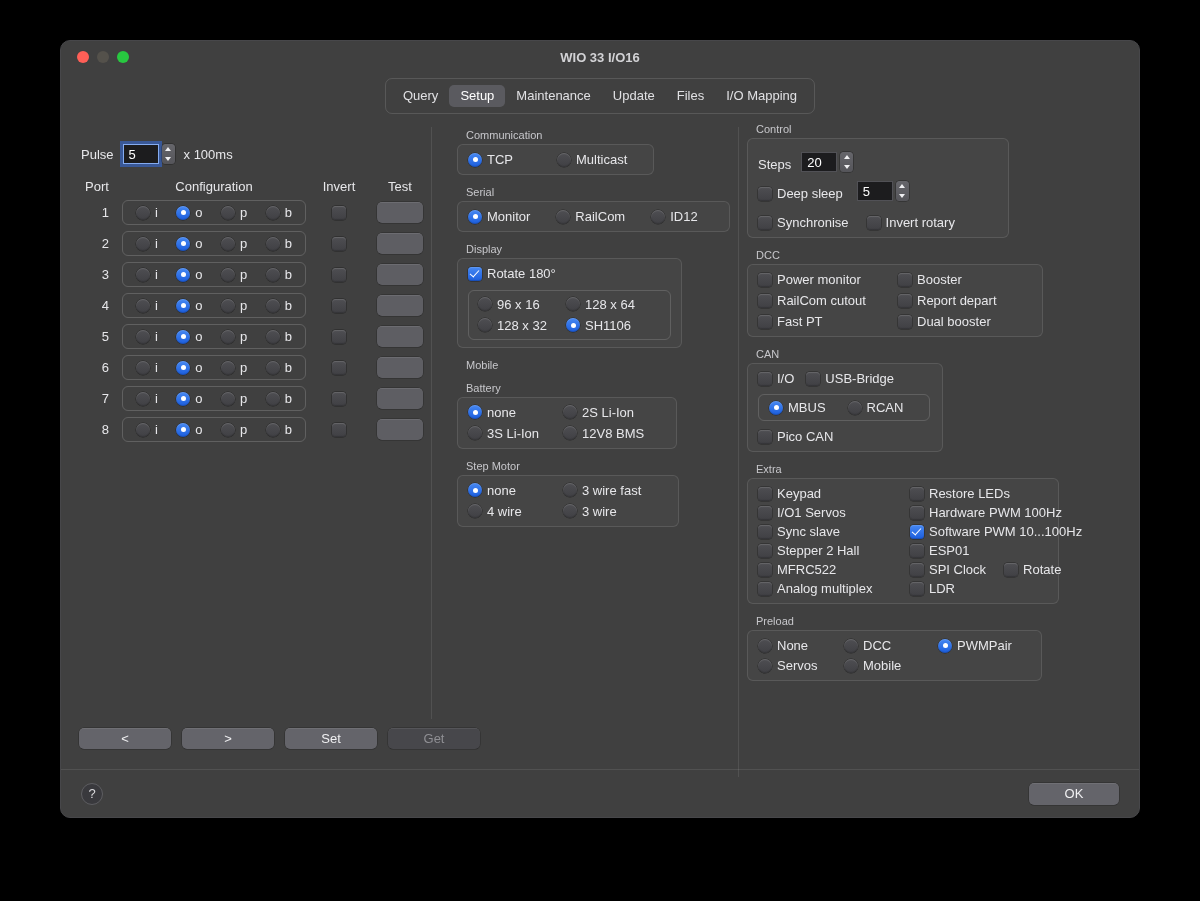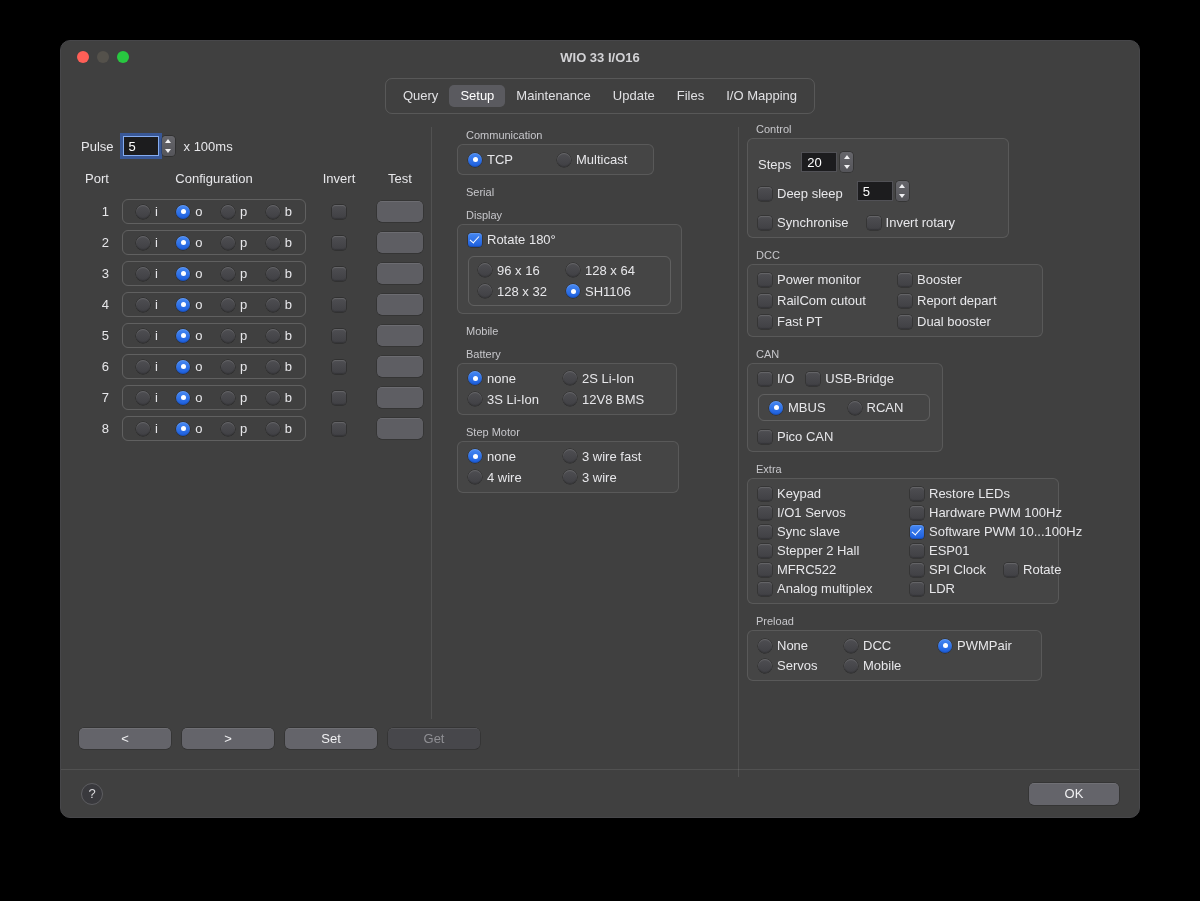--- a/index.html
+++ b/index.html
@@ -28,33 +28,33 @@
   
   .main{flex:1;display:flex;min-height:0;position:relative;}
   .vsep{position:absolute;width:1px;background:rgba(255,255,255,.09);top:4px;}
   .vsep1{left:370px;height:592px;}
   .vsep2{left:677px;height:650px;}
   .col-left{flex:none;width:370px;padding:12px 0 20px 18px;display:flex;flex-direction:column;overflow:visible;}
   .col-mid{flex:none;width:307px;padding:6px 0 0 26px;}
   .col-right{flex:1;padding:0 13px 0 9px;}
 
   
-  .pulse-row{display:flex;align-items:center;height:22px;margin:0 0 14px 2px;gap:9px;}
+  .pulse-row{display:flex;align-items:center;height:22px;margin:8px 0 14px 2px;gap:9px;}
   .spin{display:inline-flex;align-items:center;}
   .spin-field{width:36px;height:20px;background:#1c1c1e;border:1px solid #515156;color:#fff;
     display:inline-flex;align-items:center;padding:0 5px;font-size:13px;}
   .spin.focused .spin-field{border-color:#84abf0;box-shadow:0 0 0 3px rgba(51,108,222,.55);}
   .stepper{width:13px;height:20px;margin-left:3px;background:linear-gradient(#66666b,#55555a);
     border-radius:3.5px;display:inline-flex;flex-direction:column;overflow:hidden;box-shadow:0 0 0 .5px rgba(0,0,0,.45);}
   .st-up,.st-down{flex:1;display:flex;align-items:center;justify-content:center;}
   .st-up::after{content:"";border-left:3.5px solid transparent;border-right:3.5px solid transparent;border-bottom:4.5px solid #f0f0f2;}
   .st-down::after{content:"";border-left:3.5px solid transparent;border-right:3.5px solid transparent;border-top:4.5px solid #f0f0f2;}
 
   .port-head,.port-row{display:grid;grid-template-columns:36px 184px 52px 56px;column-gap:7px;align-items:center;}
-  .port-head{margin-bottom:13px;}
+  .port-head{margin-bottom:6px;}
   .h-port{text-align:center;}
   .h-config{text-align:center;}
   .h-invert{text-align:center;}
   .h-test{text-align:center;}
   .port-row{margin-bottom:6px;height:25px;}
   .p-num{text-align:right;padding-right:6px;}
   .p-config{height:25px;border:1px solid rgba(255,255,255,.17);border-radius:6px;display:flex;
     align-items:center;justify-content:space-between;padding:0 13px;}
   .p-invert{display:flex;justify-content:center;}
   .p-test{display:flex;justify-content:center;}
@@ -416,20 +416,34 @@
             </label>
           <label class="radio">
               <i class="rb"></i>
               <span>Multicast</span>
             </label>
         </div>
       </div>
 
       <div class="group g-serial">
         <div class="group-title">Serial</div>
+        <div class="group-box row gap26">
+          <label class="radio">
+              <i class="rb on"></i>
+              <span>Monitor</span>
+            </label>
+          <label class="radio">
+              <i class="rb"></i>
+              <span>RailCom</span>
+            </label>
+          <label class="radio">
+              <i class="rb"></i>
+              <span>ID12</span>
+            </label>
+        </div>
       </div>
 
       <div class="group g-disp">
         <div class="group-title">Display</div>
         <div class="group-box">
           <label class="check">
               <i class="cb on"></i>
               <span>Rotate 180°</span>
             </label>
           <div class="inner-box grid2 cols-88">

